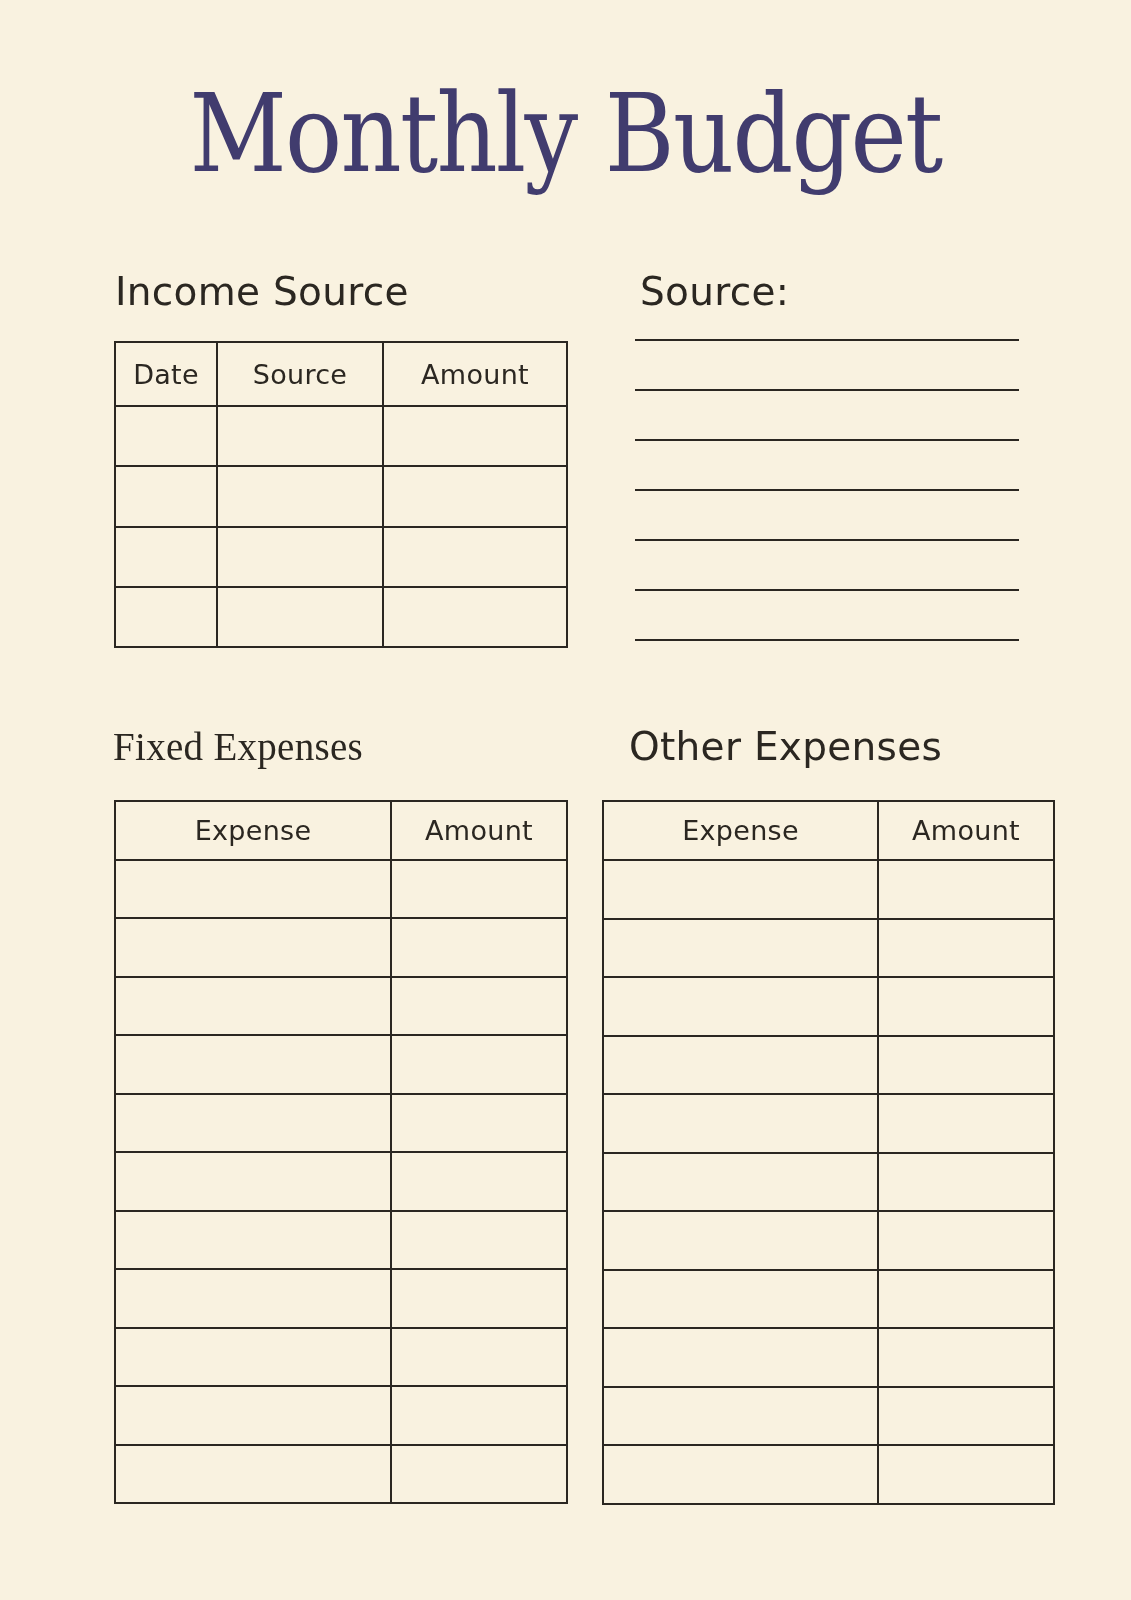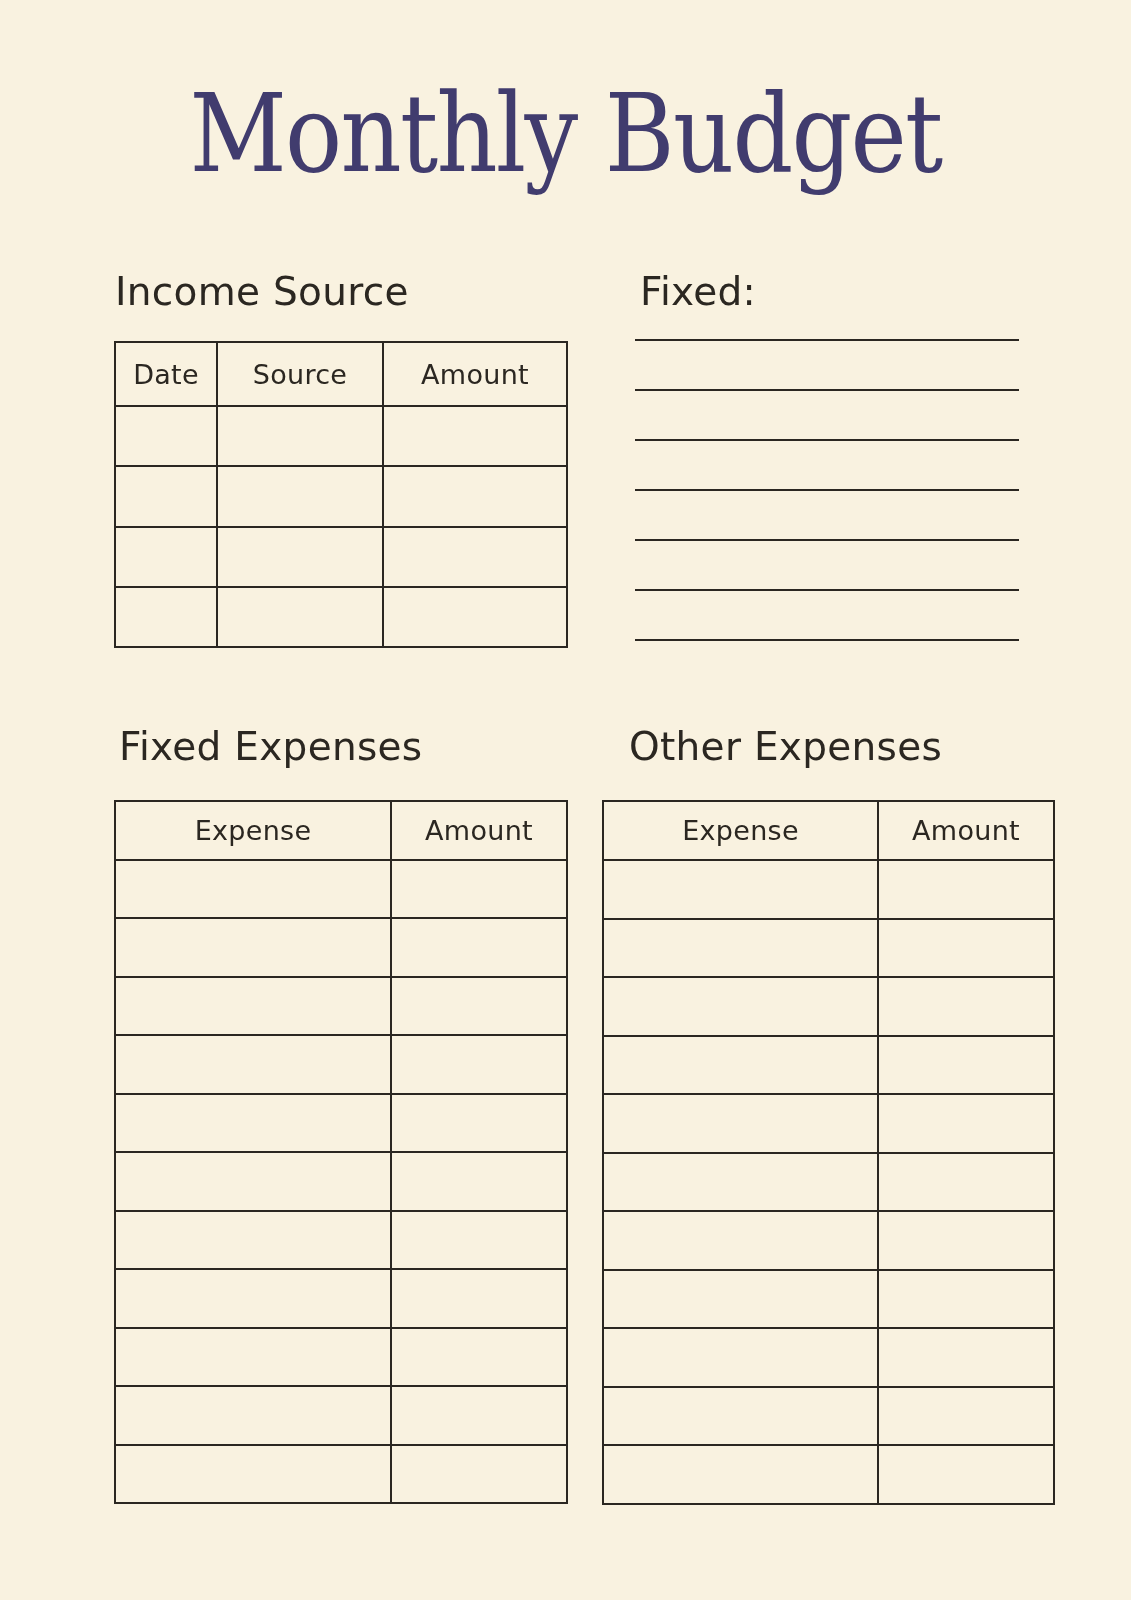--- a/index.html
+++ b/index.html
@@ -39,21 +39,21 @@
   .section-heading {
     position: absolute;
     font-size: 39px;
     font-weight: 400;
     letter-spacing: 0.3px;
     line-height: 1.1;
     white-space: nowrap;
   }
   #income-heading { left: 115px; top: 271px; }
   #notes-heading  { left: 640px; top: 271px; }
-  #fixed-heading  { left: 119px; top: 726px; }
+  #fixed-heading  { left: 113px; top: 726px; font-family: Liberation Serif, serif; }
   #other-heading  { left: 603px; top: 726px; margin-left: 26px; }
 
   table.grid {
     position: absolute;
     border-collapse: collapse;
     table-layout: fixed;
     background: var(--bg);
   }
   table.grid th, table.grid td {
     border: 2px solid var(--ink);
@@ -95,21 +95,21 @@
   }
   .note-line:last-child { margin-bottom: 0; }
 </style>
 </head>
 <body>
 
 <div class="page-title">Monthly Budget</div>
 
 <div class="section-heading" id="income-heading">Income Source</div>
 
-<div class="section-heading" id="notes-heading">Fixed:</div>
+<div class="section-heading" id="notes-heading">Source:</div>
 
 <table class="grid" id="income-table">
   <colgroup>
       <col>
       <col>
       <col>
     </colgroup>
 <thead>
       <tr>
         <th>Date</th>

